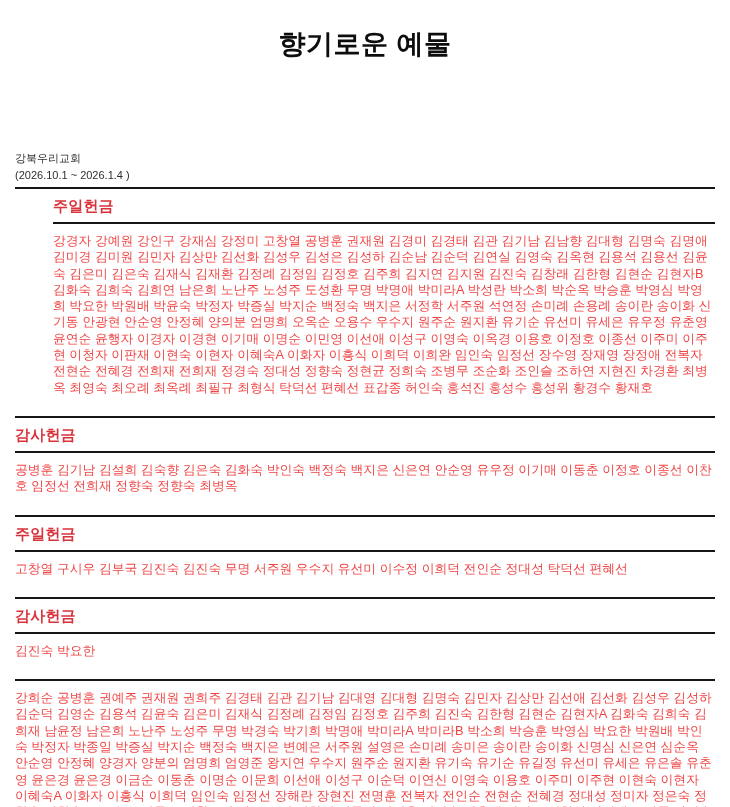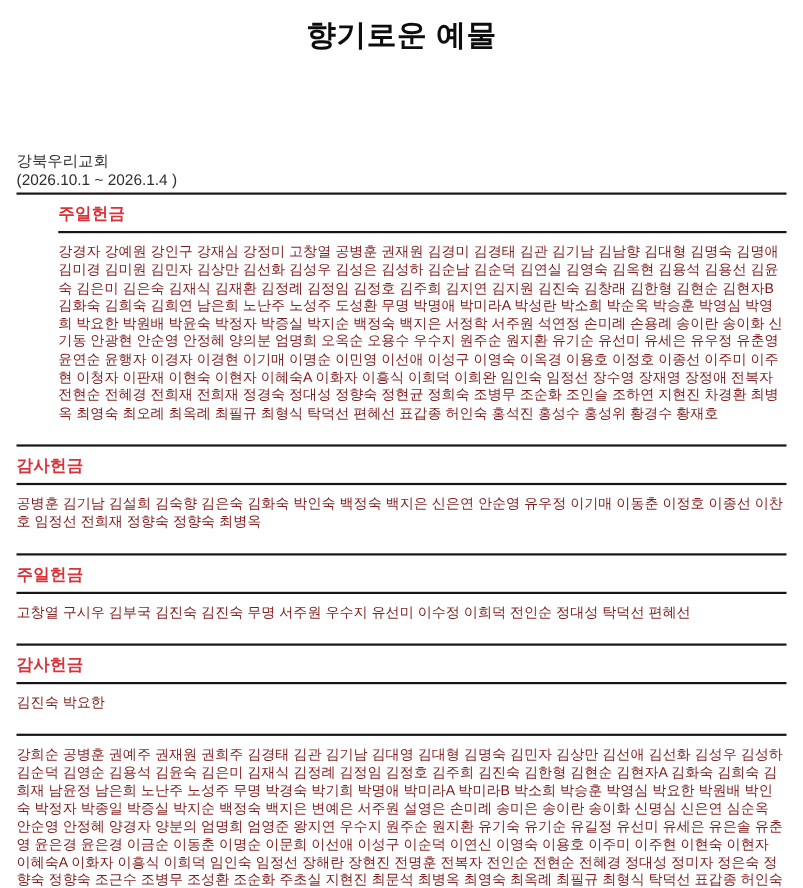--- a/index.html
+++ b/index.html
@@ -7,53 +7,53 @@
     position: relative;
     width: 730px;
     height: 807px;
     background: #ffffff;
     box-sizing: border-box;
     padding: 0 15px;
     overflow: hidden;
     font-family: "Liberation Sans", "DejaVu Sans", sans-serif;
   }
   .doc-title {
-    margin: 14px 0 0 0;
+    margin: 26px 0 0 0;
     text-align: center;
     font-size: 27px;
     font-weight: bold;
     color: #0d0d0d;
     letter-spacing: 0.5px;
   }
   .meta {
     margin-top: 88px;
     padding-bottom: 3px;
     border-bottom: 2px solid #161616;
   }
   .meta div {
-    font-size: 14px;
+    font-size: 11px;
     line-height: 17px;
     color: #2e2e2e;
   }
   .section { border-top: 2px solid #161616; }
   .section.first { border-top: none; margin-left: 38px; }
   .section-head {
     display: block;
     padding: 8px 0 6px 0;
     border-bottom: 2px solid #161616;
     font-size: 15px;
     font-weight: bold;
     color: #d8333a;
     letter-spacing: 0.2px;
   }
   .section-names {
     padding: 9px 0 20px 0;
     font-size: 12.8px;
     line-height: 16.3px;
-    color: #7f1d1d;
+    color: #ef4444;
     word-break: break-all;
     text-align: left;
   }
 </style>
 </head>
 <body>
 
 <div class="page">
 
   <h1 class="doc-title">향기로운 예물</h1>

